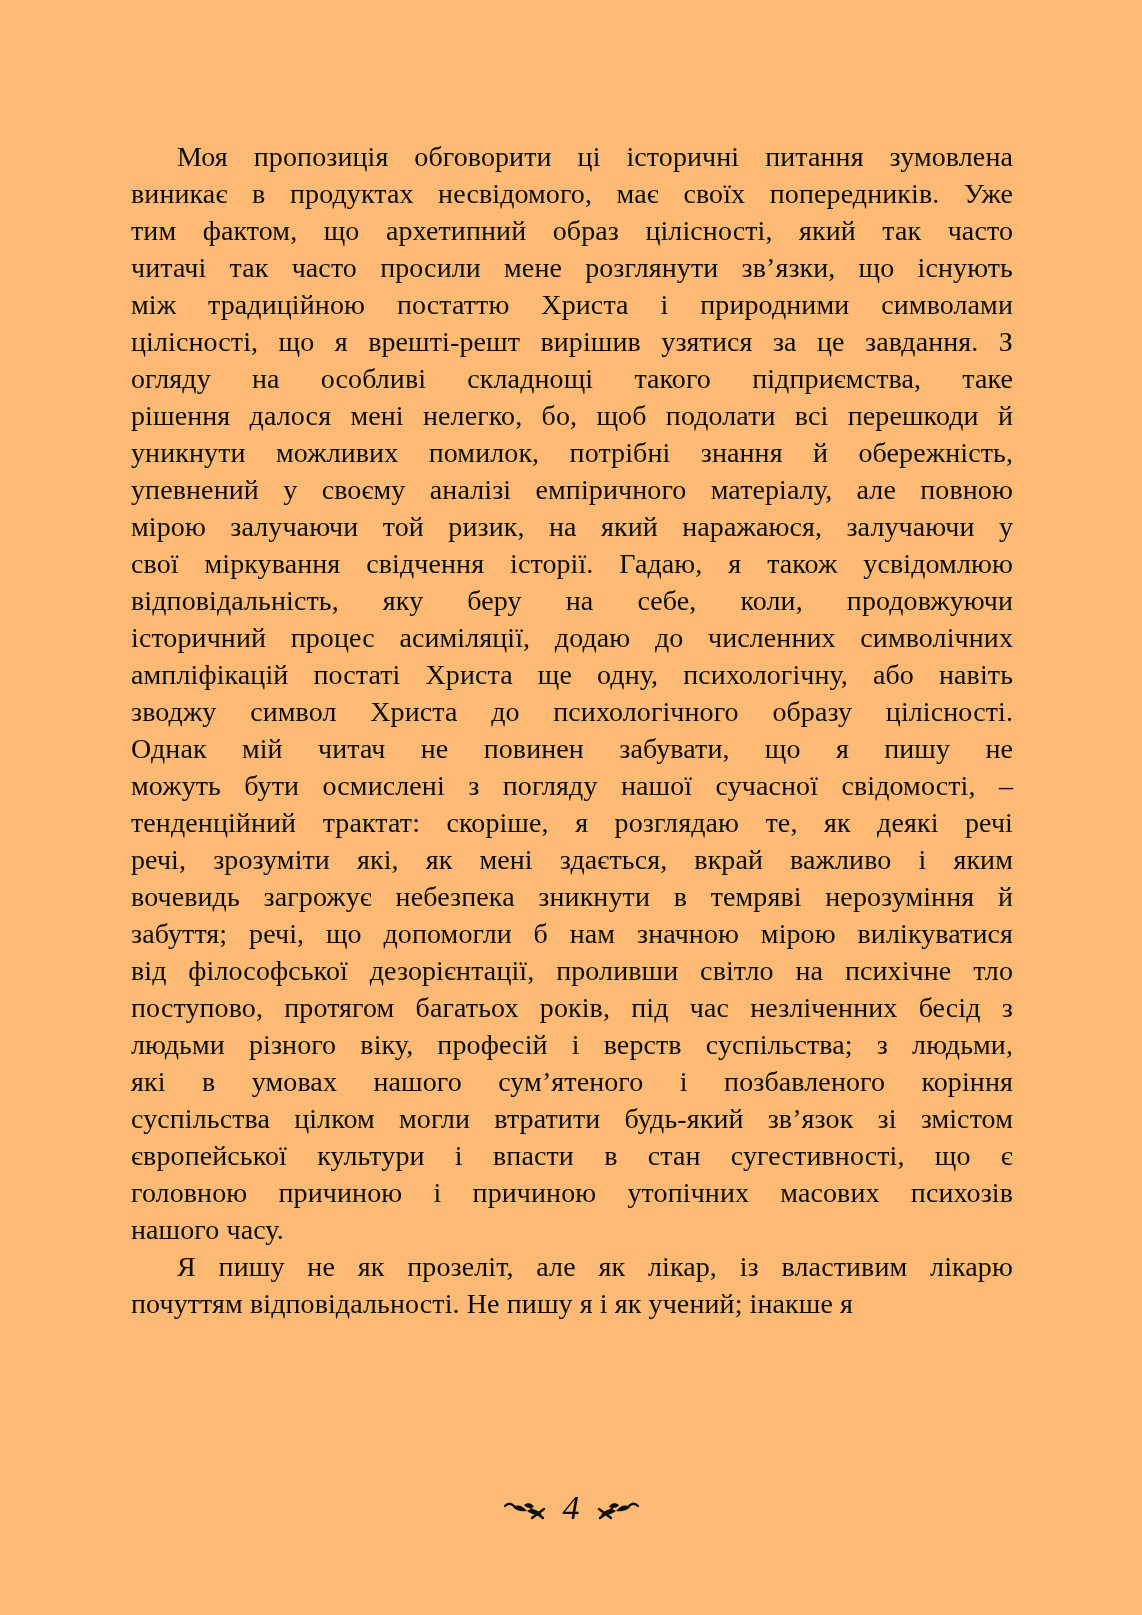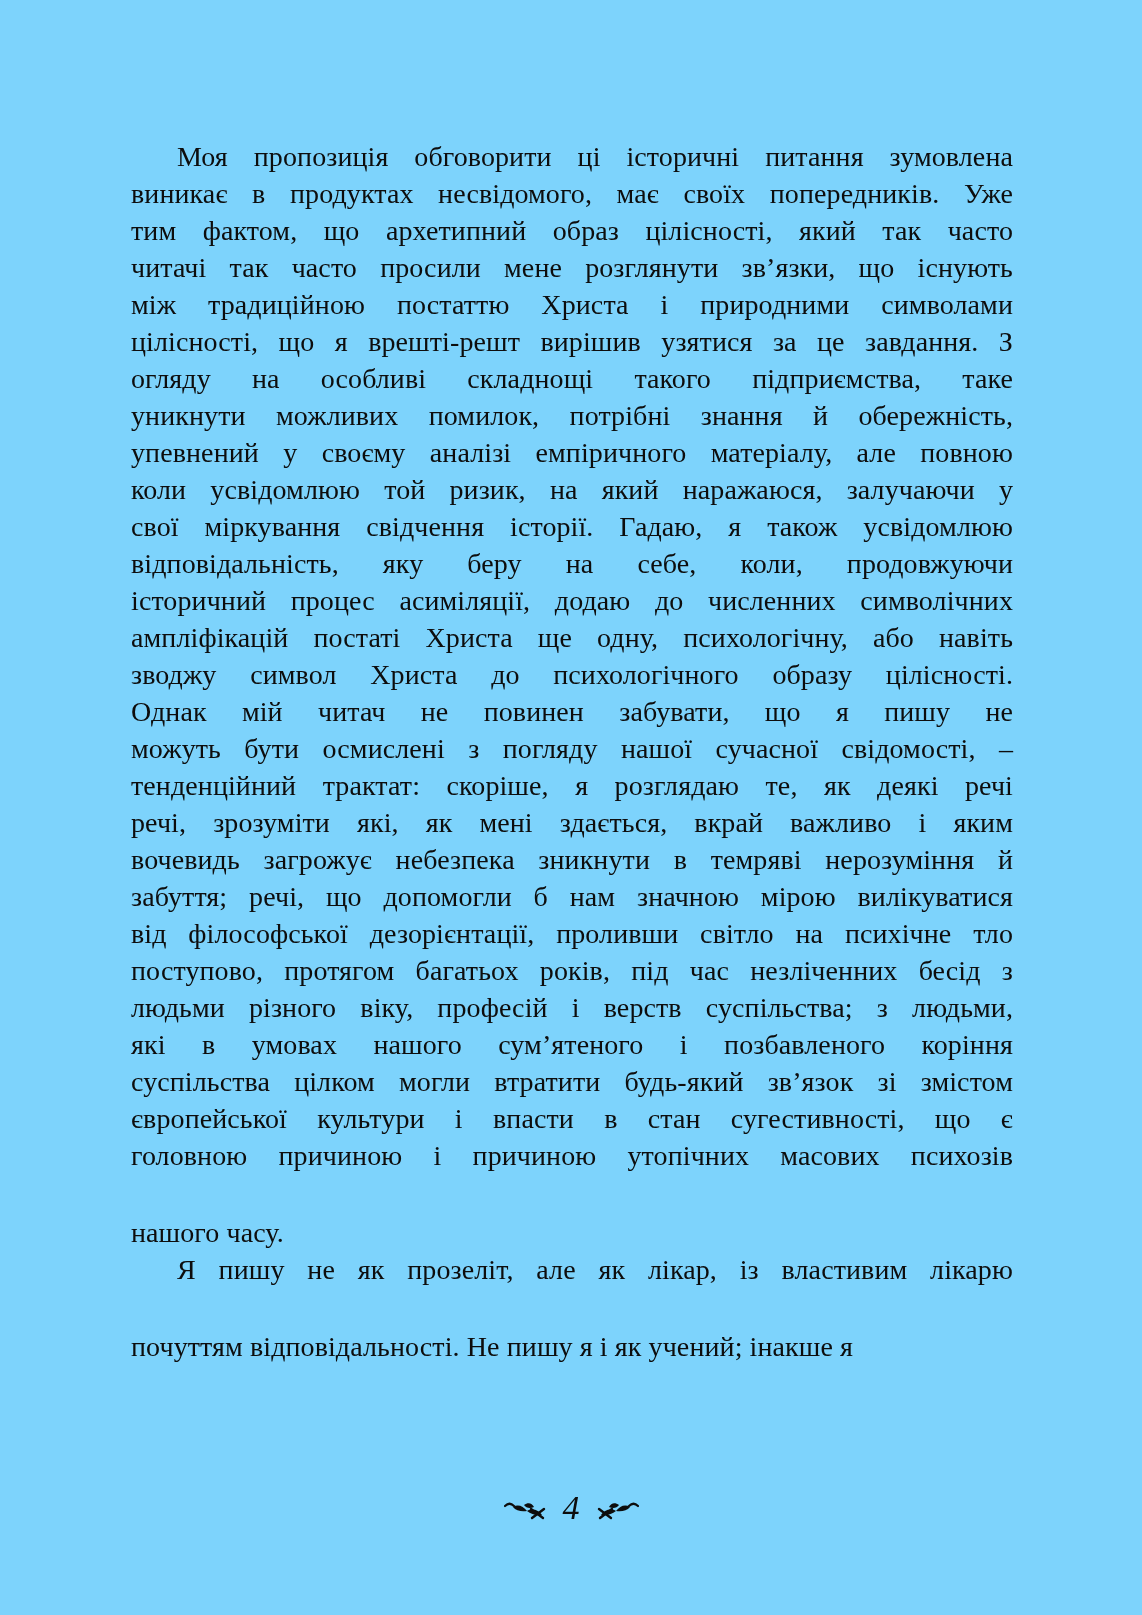--- a/index.html
+++ b/index.html
@@ -5,21 +5,21 @@
   html, body {
     margin: 0;
     padding: 0;
     background: #e8e8e8;
   }
   .page {
     position: relative;
     width: 1142px;
     height: 1615px;
     margin: 0 auto;
-    background: #7dd3fc;
+    background: #fdba74;
     color: #0d0d0d;
     font-family: "Liberation Serif", "DejaVu Serif", serif;
     overflow: hidden;
     box-sizing: border-box;
   }
   .textblock {
     position: absolute;
     left: 131px;
     top: 138px;
     width: 882px;
@@ -27,21 +27,21 @@
     line-height: 37px;
     letter-spacing: 0.1px;
   }
   .paragraph { margin: 0; }
   .line {
     text-align: justify;
     text-align-last: justify;
     white-space: normal;
   }
   .line.first { text-indent: 46px; }
-  .line.last  { text-align-last: left; margin-top: 40px; }
+  .line.last  { text-align-last: left; }
   .footer {
     position: absolute;
     left: 0;
     top: 1488px;
     width: 1142px;
     height: 44px;
     display: flex;
     align-items: center;
     justify-content: center;
     gap: 17px;
@@ -62,23 +62,24 @@
 
   <div class="textblock">
     <div class="paragraph">
         <div class="line first">Моя пропозиція обговорити ці історичні питання зумовлена</div>
         <div class="line">виникає в продуктах несвідомого, має своїх попередників. Уже</div>
         <div class="line">тим фактом, що архетипний образ цілісності, який так часто</div>
         <div class="line">читачі так часто просили мене розглянути зв’язки, що існують</div>
         <div class="line">між традиційною постаттю Христа і природними символами</div>
         <div class="line">цілісності, що я врешті-решт вирішив узятися за це завдання. З</div>
         <div class="line">огляду на особливі складнощі такого підприємства, таке</div>
+        <div class="line">рішення далося мені нелегко, бо, щоб подолати всі перешкоди й</div>
         <div class="line">уникнути можливих помилок, потрібні знання й обережність,</div>
         <div class="line">упевнений у своєму аналізі емпіричного матеріалу, але повною</div>
-        <div class="line">коли усвідомлюю той ризик, на який наражаюся, залучаючи у</div>
+        <div class="line">мірою залучаючи той ризик, на який наражаюся, залучаючи у</div>
         <div class="line">свої міркування свідчення історії. Гадаю, я також усвідомлюю</div>
         <div class="line">відповідальність, яку беру на себе, коли, продовжуючи</div>
         <div class="line">історичний процес асиміляції, додаю до численних символічних</div>
         <div class="line">ампліфікацій постаті Христа ще одну, психологічну, або навіть</div>
         <div class="line">зводжу символ Христа до психологічного образу цілісності.</div>
         <div class="line">Однак мій читач не повинен забувати, що я пишу не</div>
         <div class="line">можуть бути осмислені з погляду нашої сучасної свідомості, –</div>
         <div class="line">тенденційний трактат: скоріше, я розглядаю те, як деякі речі</div>
         <div class="line">речі, зрозуміти які, як мені здається, вкрай важливо і яким</div>
         <div class="line">вочевидь загрожує небезпека зникнути в темряві нерозуміння й</div>

